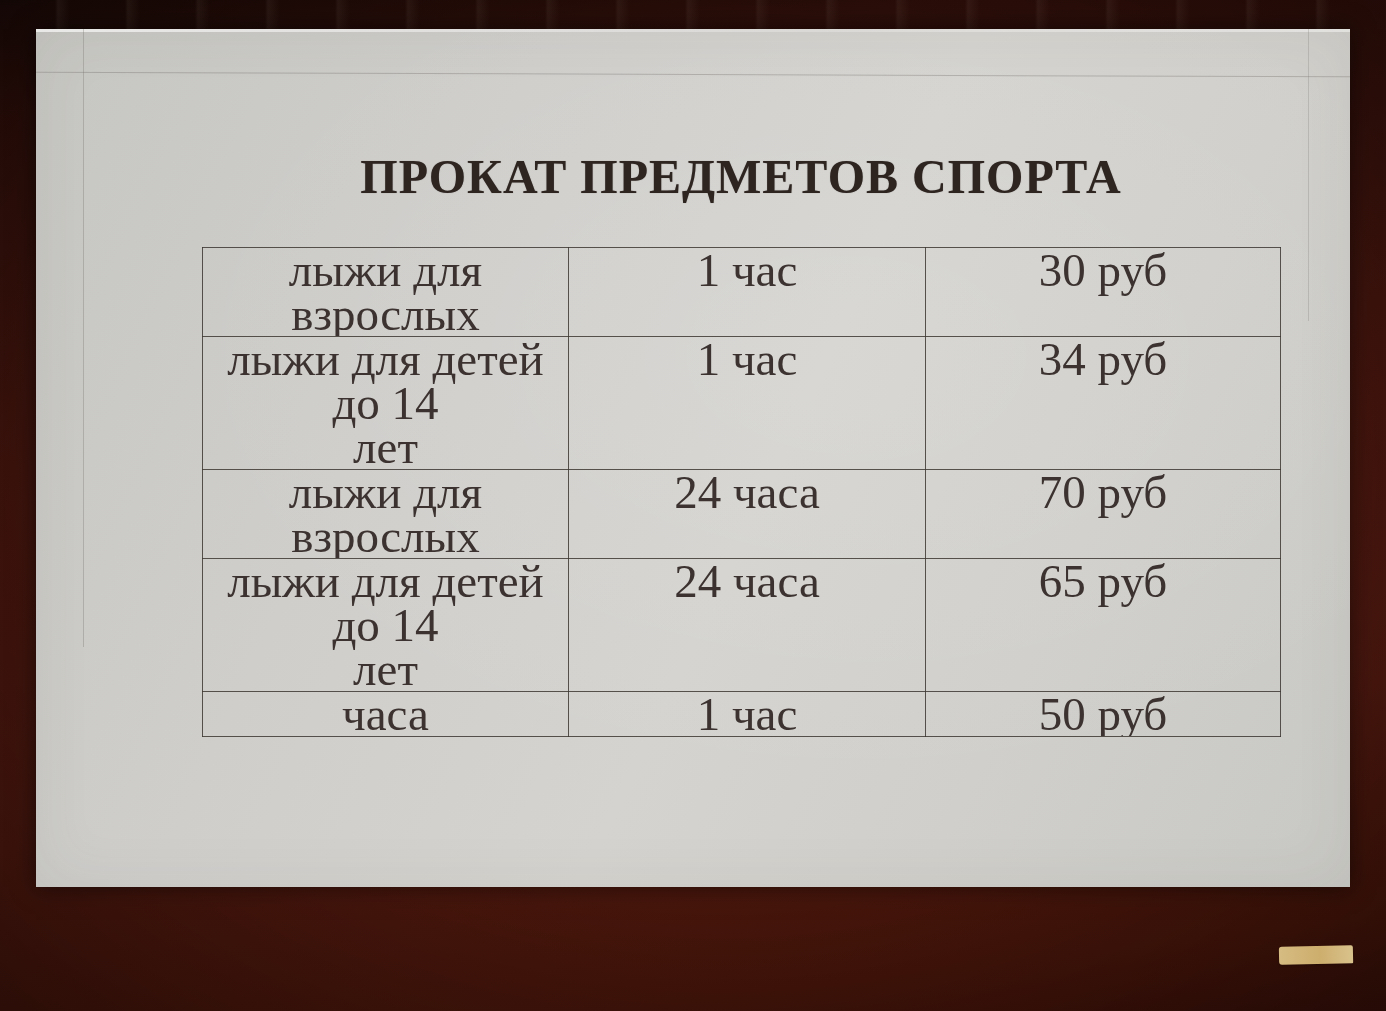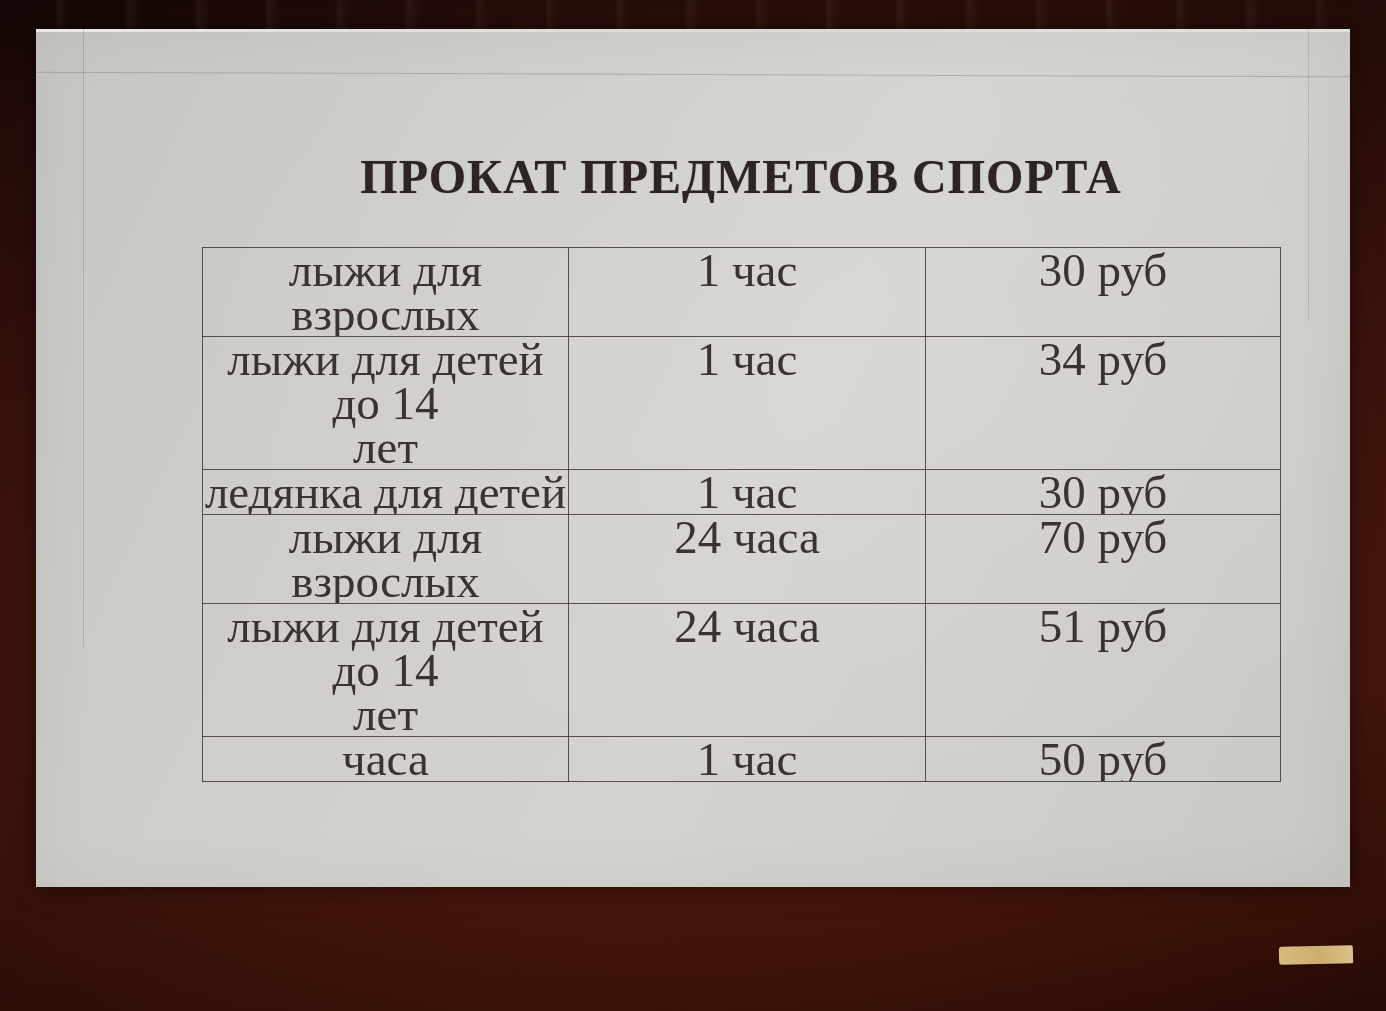--- a/index.html
+++ b/index.html
@@ -135,35 +135,30 @@
           <td>лыжи для взрослых</td>
           <td>1 час</td>
           <td>30 руб</td>
         </tr>
         <tr style="height:84px">
           <td>лыжи для детей до 14
 лет</td>
           <td>1 час</td>
           <td>34 руб</td>
         </tr>
-        <tr style="height:43px">
-          <td>ледянка для детей</td>
-          <td>1 час</td>
-          <td>30 руб</td>
-        </tr>
         <tr style="height:44px">
           <td>лыжи для взрослых</td>
           <td>24 часа</td>
           <td>70 руб</td>
         </tr>
         <tr style="height:93px">
           <td>лыжи для детей до 14
 лет</td>
           <td>24 часа</td>
-          <td>51 руб</td>
+          <td>65 руб</td>
         </tr>
         <tr style="height:37px">
           <td>часа</td>
           <td>1 час</td>
           <td>50 руб</td>
         </tr>
       </tbody>
     </table>
 
     <div class="tape"></div>

